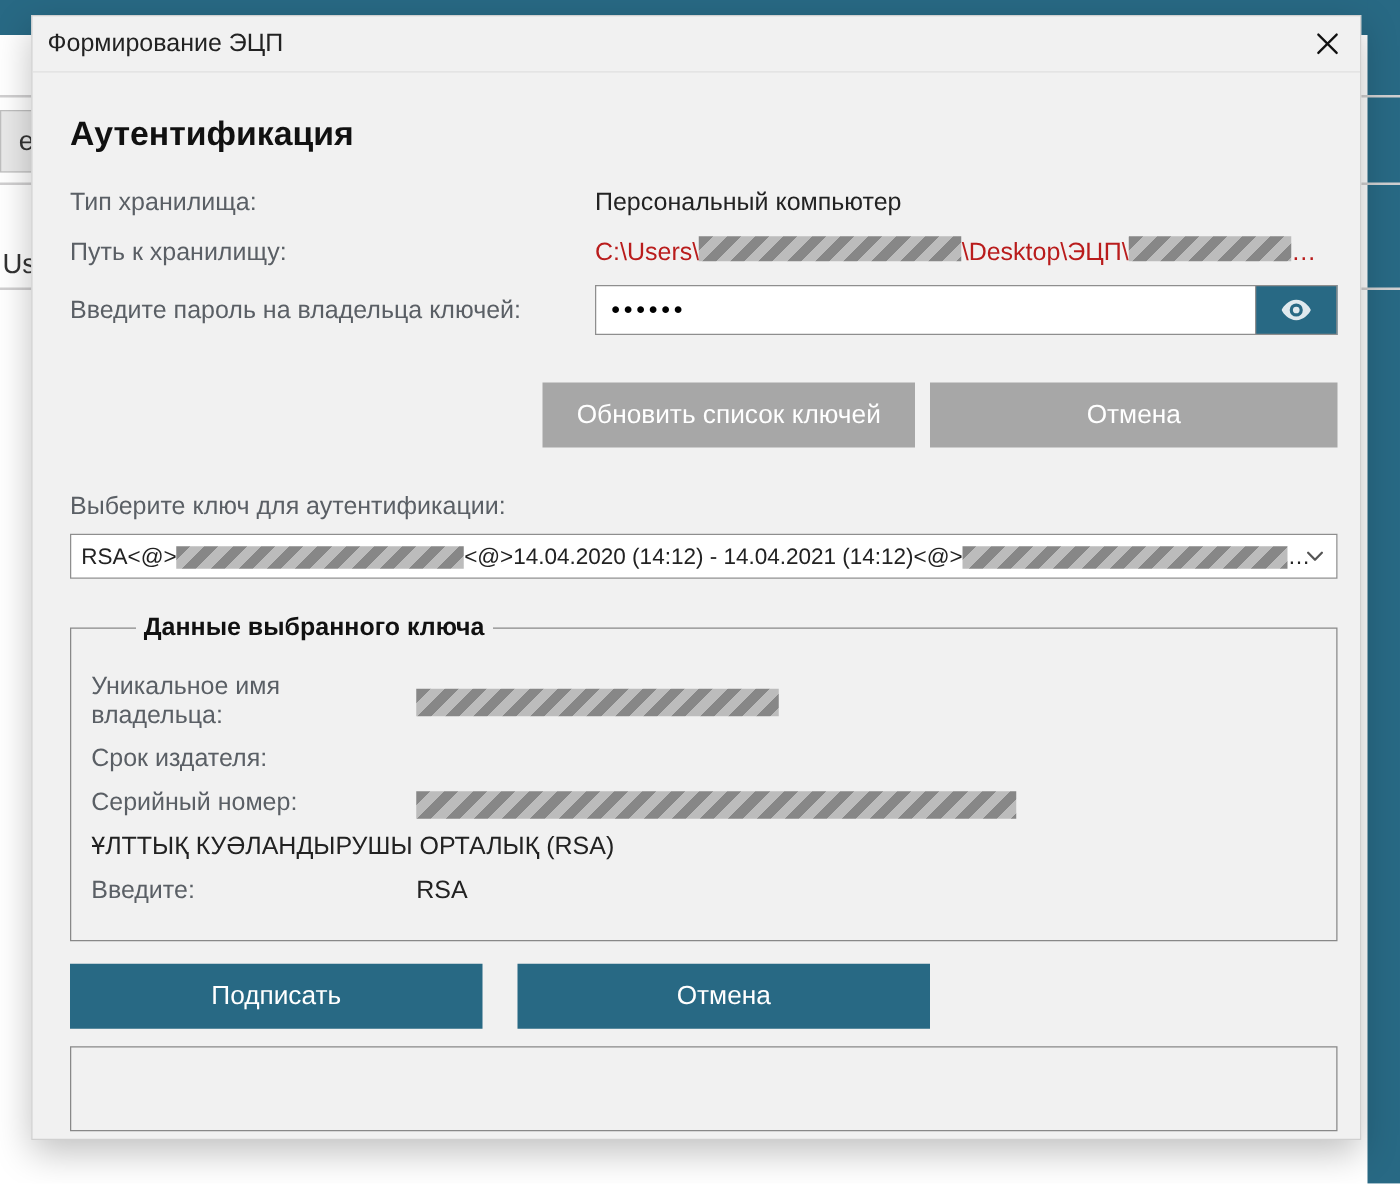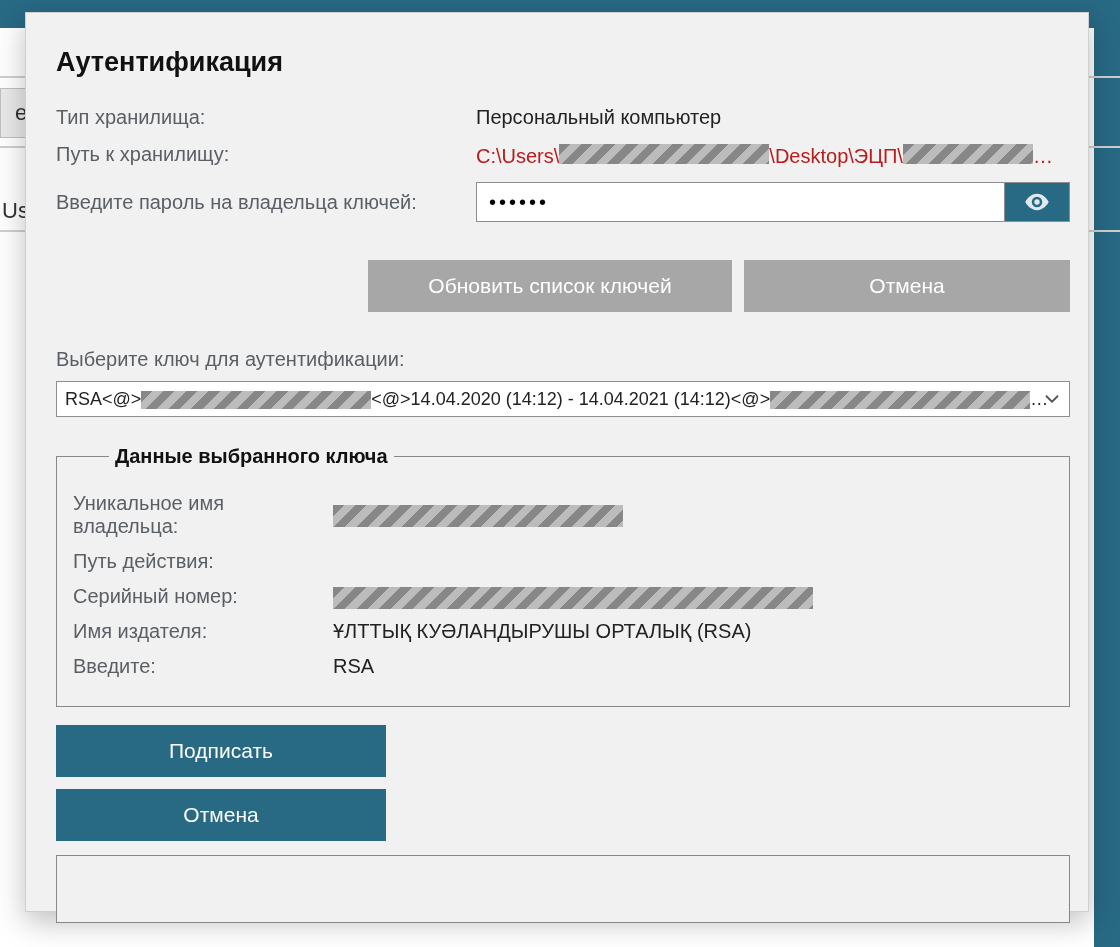--- a/index.html
+++ b/index.html
@@ -106,21 +106,21 @@
     display: flex;
     flex-direction: column;
   }
   h2.heading {
     font-size: 27px;
     font-weight: 700;
     margin: 18px 0 28px 0;
   }
   .form-row {
     display: flex;
-    align-items: flex-start;
+    align-items: flex-end;
     margin-bottom: 14px;
     font-size: 20px;
   }
   .form-label {
     width: 420px;
     color: var(--gray-text);
   }
   .form-value {
     flex: 1;
     color: #222;
@@ -193,21 +193,21 @@
     height: 52px;
     display: flex;
     align-items: center;
     justify-content: center;
     font-size: 21px;
     color: #fff;
     cursor: pointer;
     user-select: none;
     border: none;
   }
-  .btn-gray-wide { width: 364px; background: var(--gray-light-btn); text-align: right; }
+  .btn-gray-wide { width: 298px; background: var(--gray-light-btn); text-align: right; }
   .btn-gray-short { width: 326px; background: var(--gray-light-btn); }
 
   .select-label {
     font-size: 20px;
     color: var(--gray-text);
     margin-bottom: 10px;
   }
   .select-wrap {
     position: relative;
     width: 100%;
@@ -258,23 +258,22 @@
     color: var(--gray-text);
   }
   .detail-value {
     color: #222;
     display: flex;
     align-items: center;
   }
 
   .primary-btn-row {
     display: flex;
-    justify-content: flex-end;
-    gap: 12px;
-    flex-direction: column;
+    justify-content: flex-start;
+    gap: 28px;
   }
   .btn-teal { width: 330px; background: var(--teal); }
   .status-box {
     margin-top: 14px;
     height: 66px;
     border: 1.5px solid #888;
     background: var(--bg-light);
   }
 </style>
 </head>
@@ -286,20 +285,29 @@
   <div class="backdrop-tab">
       <span>ер</span>
     </div>
   <div class="backdrop-strip s1"></div>
   <div class="backdrop-strip s2"></div>
   <div class="backdrop-strip s3"></div>
   <div class="backdrop-label">Us</div>
 
   <div class="dialog">
 
+    <div class="titlebar">
+      <span class="title">Формирование ЭЦП</span>
+      <span class="spacer"></span>
+      <span class="close-x">
+        <svg viewBox="0 0 24 24">
+          <path d="M4 4 L20 20 M20 4 L4 20" stroke="#111" stroke-width="2" fill="none" stroke-linecap="round"></path>
+        </svg>
+      </span>
+    </div>
 
     <div class="content">
 
       <h2 class="heading">Аутентификация</h2>
 
       <div class="form-row">
         <div class="form-label">Тип хранилища:</div>
         <div class="form-value">Персональный компьютер</div>
       </div>
 
@@ -354,32 +362,31 @@
         <legend>Данные выбранного ключа</legend>
 
         <div class="detail-row">
           <div class="detail-label">Уникальное имя владельца:</div>
           <div class="detail-value">
             <span class="redact r-h22" style="width:290px"></span>
           </div>
         </div>
 
         <div class="detail-row">
-          <div class="detail-label">Путь действия:</div>
+          <div class="detail-label">Срок издателя:</div>
         </div>
 
         <div class="detail-row">
           <div class="detail-label">Серийный номер:</div>
           <div class="detail-value">
             <span class="redact r-h22" style="width:480px"></span>
           </div>
         </div>
 
         <div class="detail-row">
-          <div class="detail-label">Имя издателя:</div>
           <div class="detail-value">ҰЛТТЫҚ КУӘЛАНДЫРУШЫ ОРТАЛЫҚ (RSA)</div>
         </div>
 
         <div class="detail-row">
           <div class="detail-label">Введите:</div>
           <div class="detail-value">RSA</div>
         </div>
       </fieldset>
 
       <div class="primary-btn-row">

